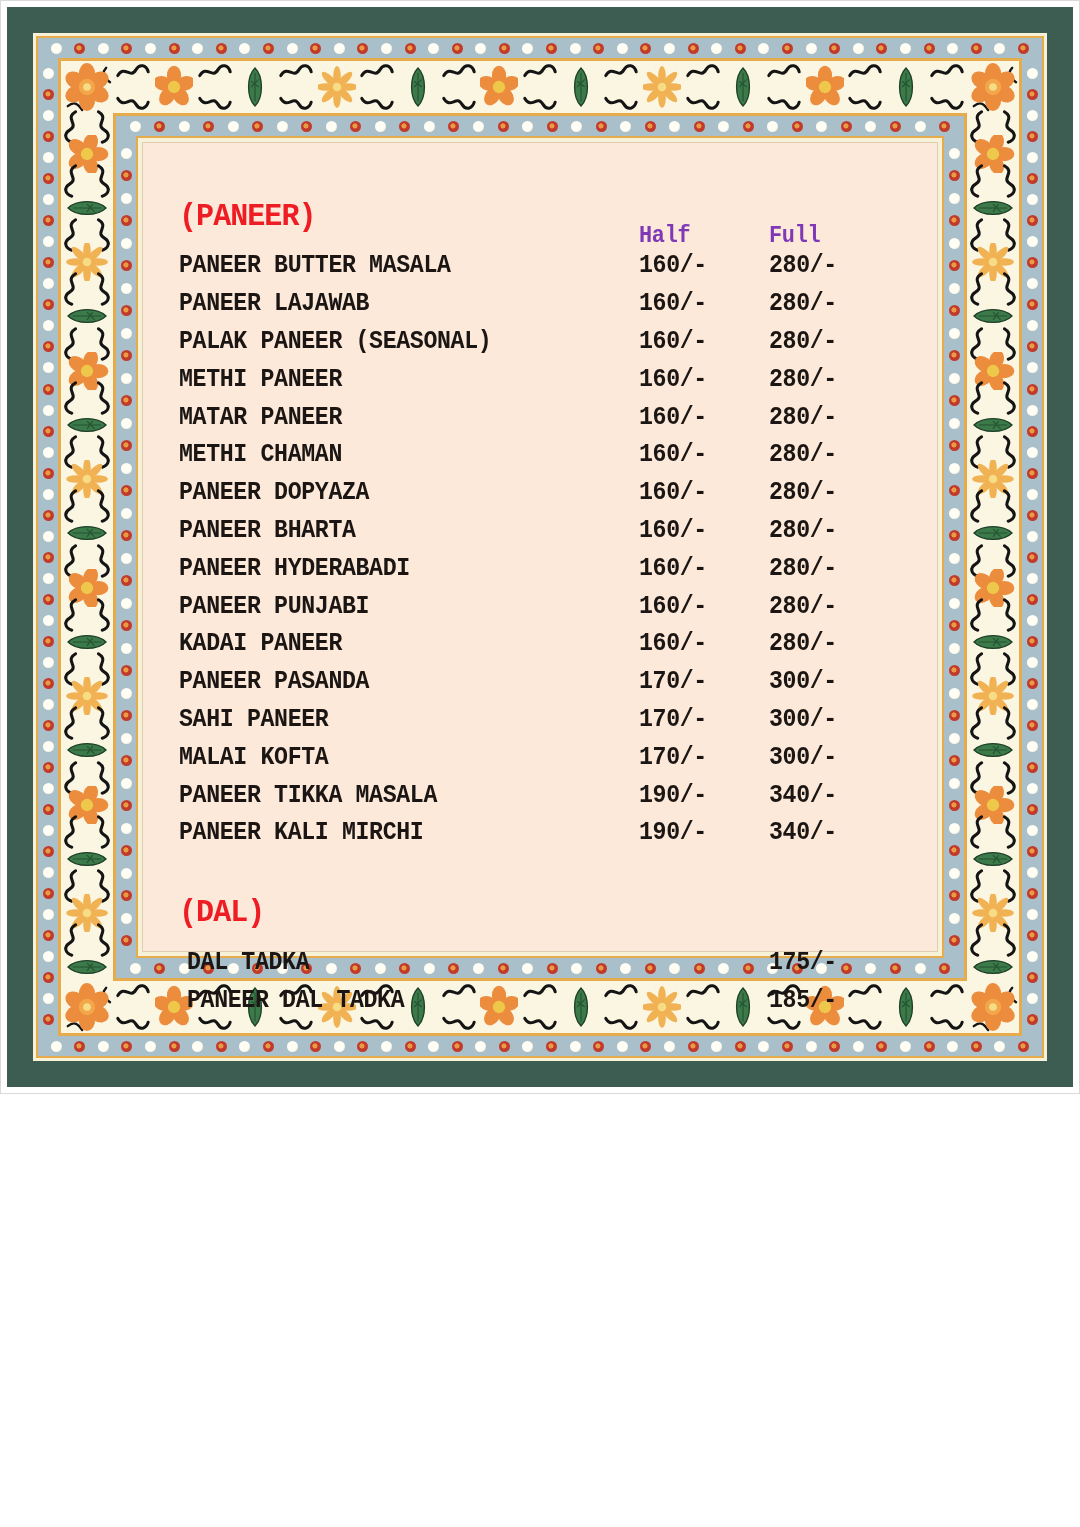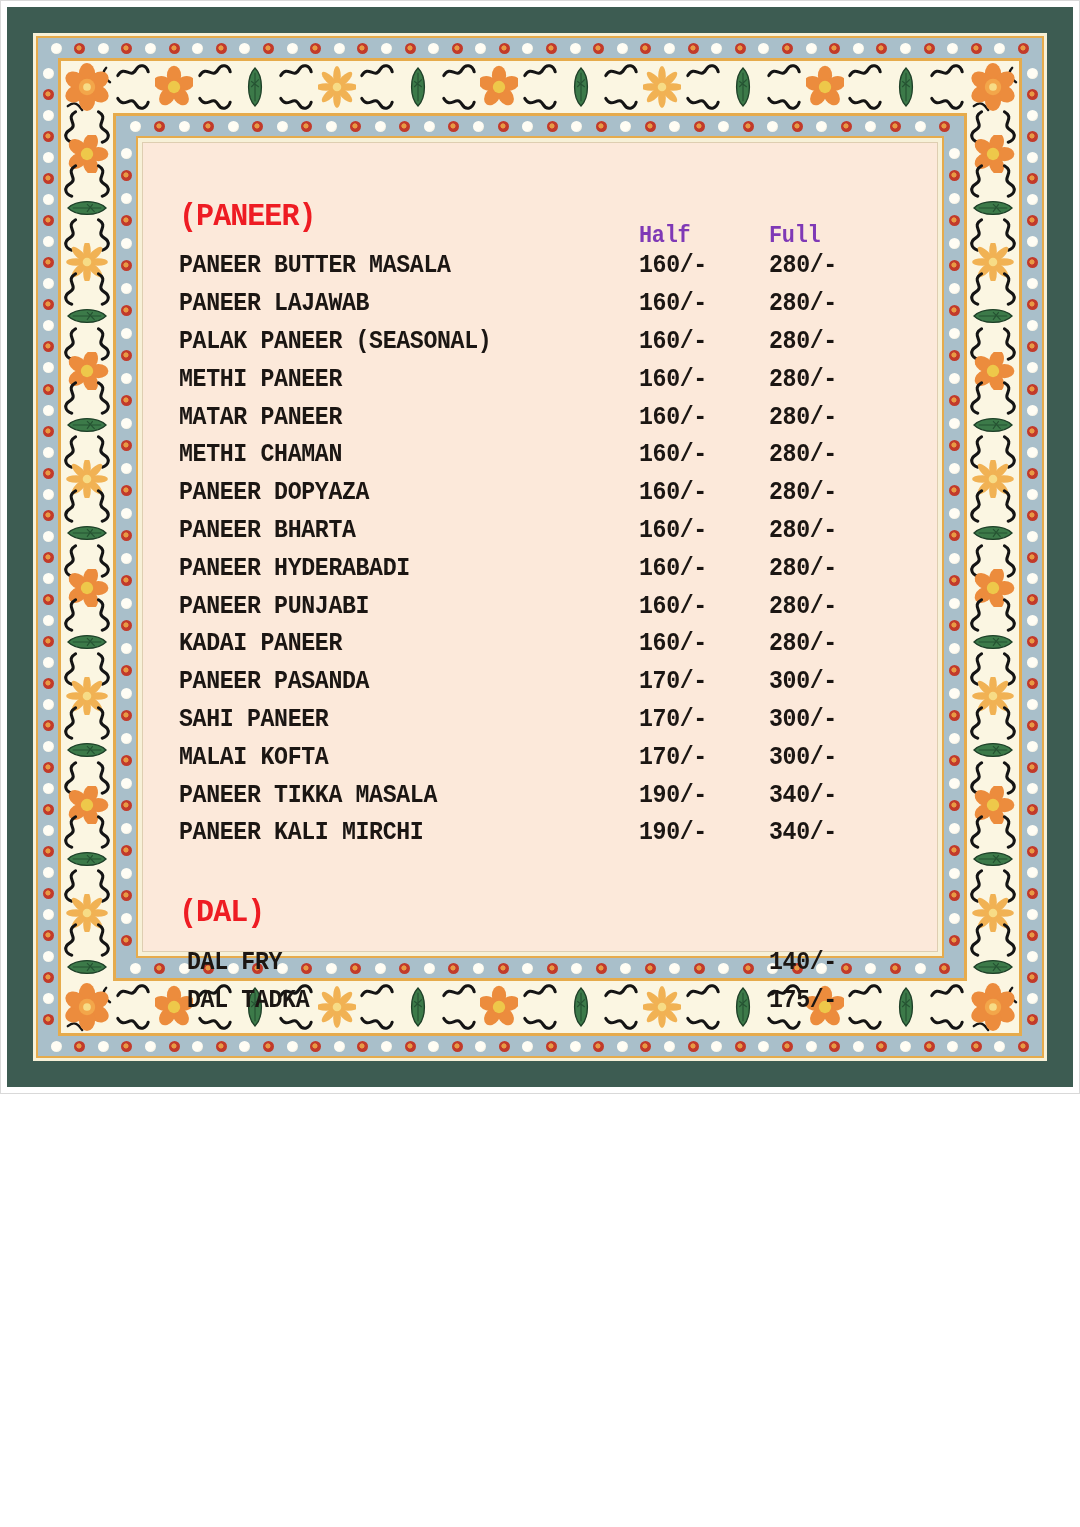--- a/index.html
+++ b/index.html
@@ -1523,25 +1523,25 @@
           <span>PANEER KALI MIRCHI</span>
           <span>190/-</span>
           <span>340/-</span>
         </div>
       </div>
 
     <h2 class="menu-heading" id="dal-head">(DAL)</h2>
 
     <div class="rows" id="rows-dal">
         <div class="row">
-          <span>DAL FRY</span>
-          <span></span>
-          <span>140/-</span>
-        </div>
-        <div class="row">
           <span>DAL TADKA</span>
           <span></span>
           <span>175/-</span>
+        </div>
+        <div class="row">
+          <span>PANEER DAL TADKA</span>
+          <span></span>
+          <span>185/-</span>
         </div>
       </div>
 
   </div>
 </div>
 
 </body></html>

